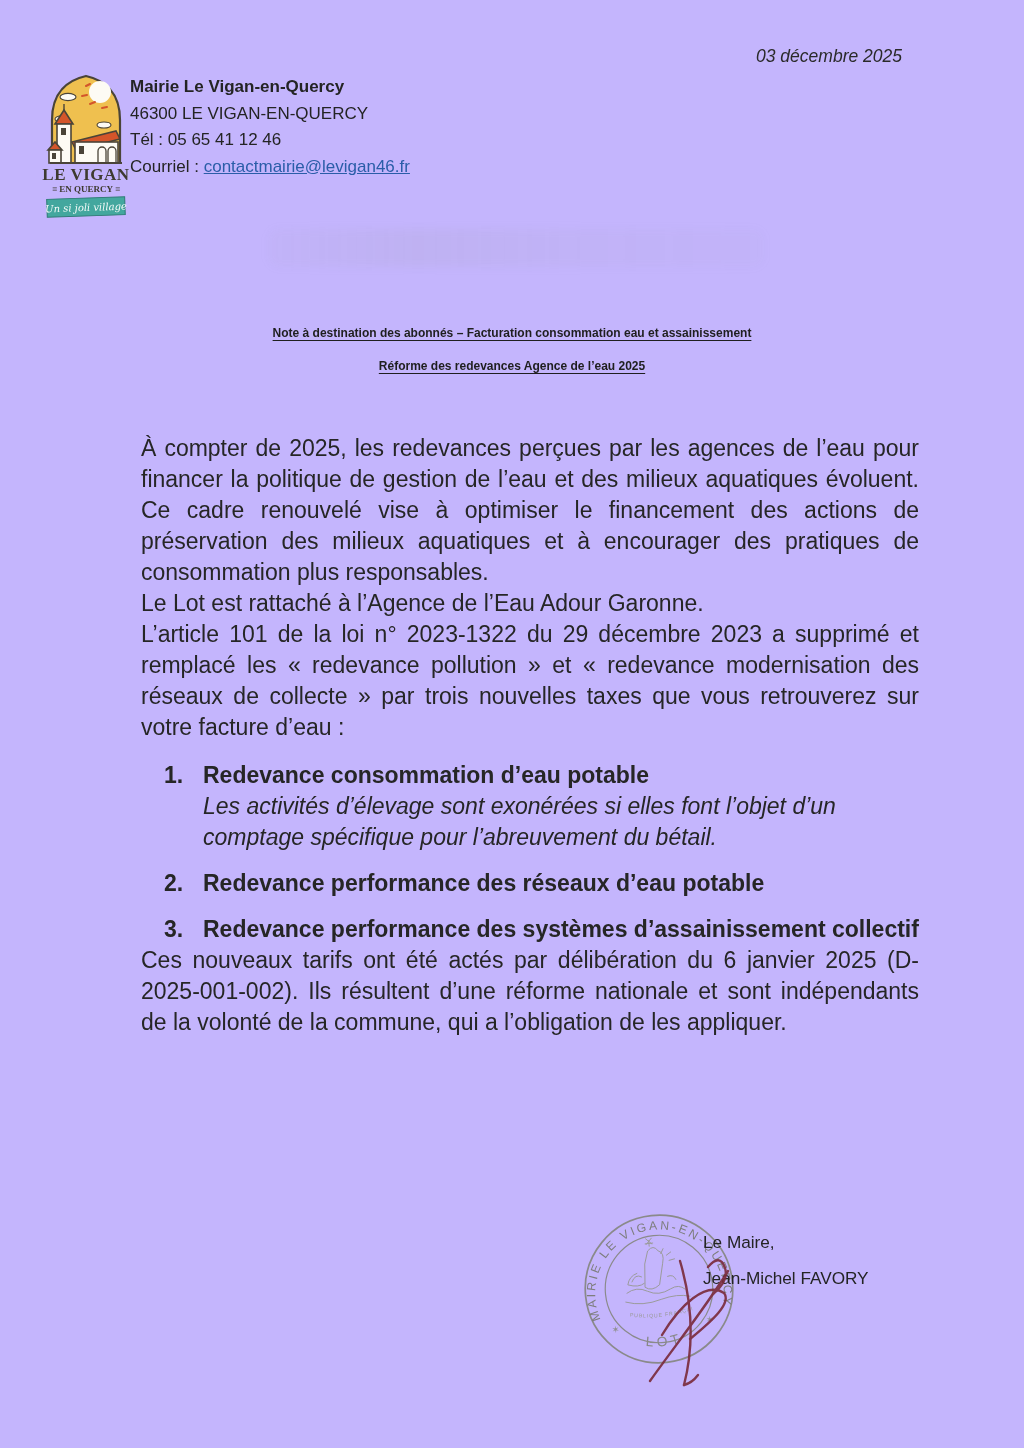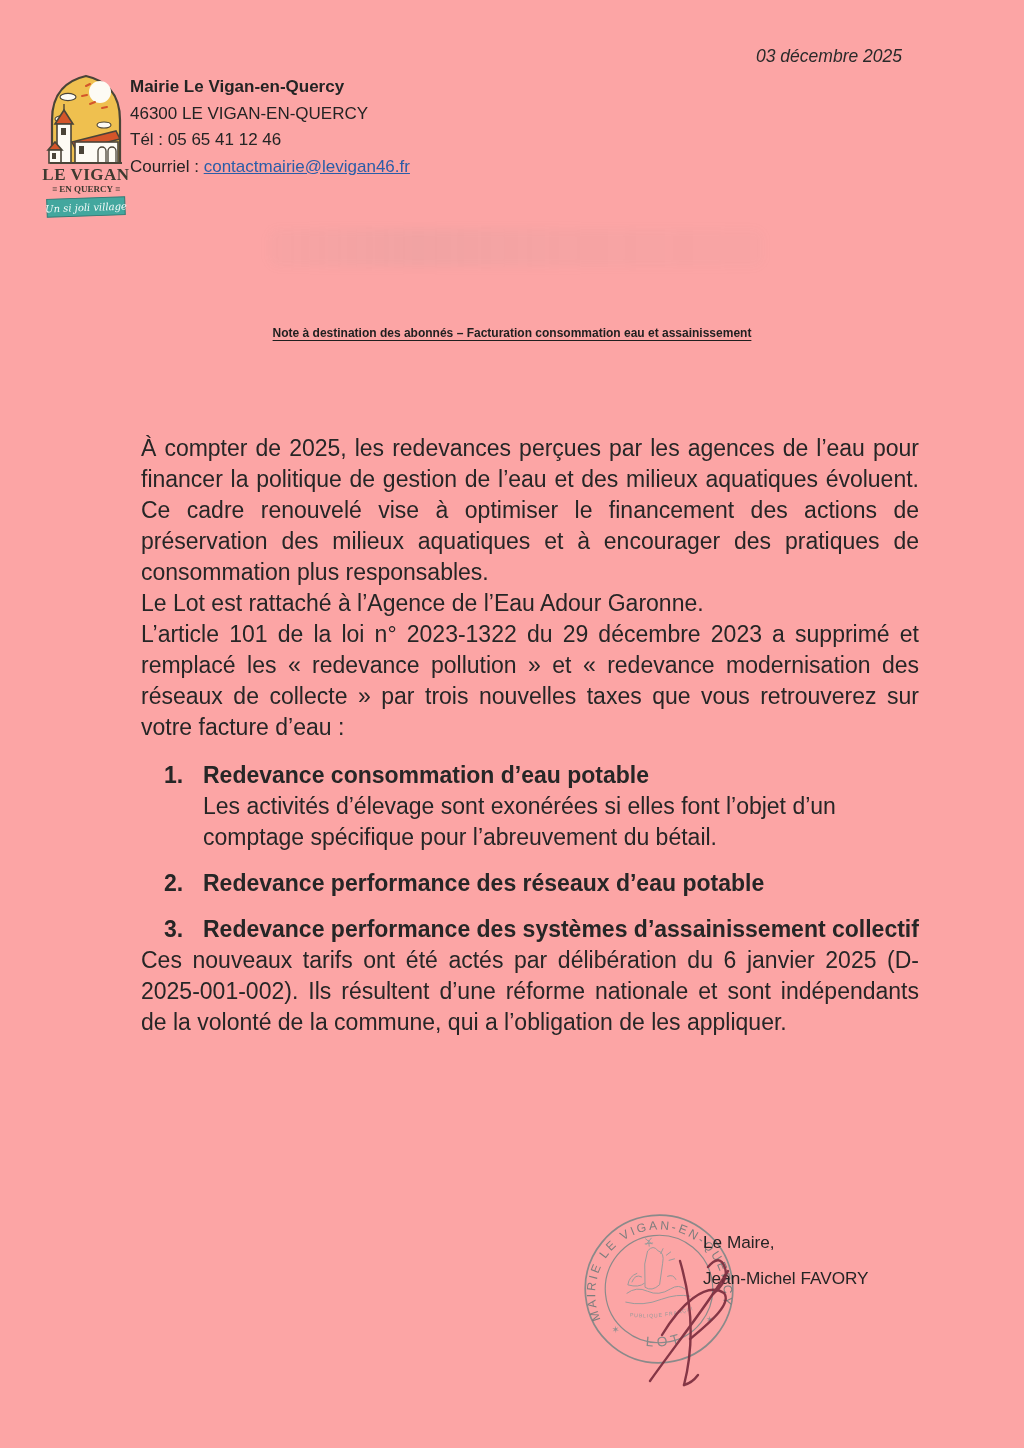--- a/index.html
+++ b/index.html
@@ -1,18 +1,18 @@
 <!DOCTYPE html>
 <html><head>
 <meta charset="utf-8">
 <style>
   html,body { margin:0; padding:0; background:#ffffff; }
   .page {
     position:relative; width:1024px; height:1448px;
-    background:#fca5a5; overflow:hidden;
+    background:#c4b5fd; overflow:hidden;
     font-family:"Liberation Sans", sans-serif; color:#242424;
   }
   .date {
     position:absolute; top:46px; right:122px;
     font-style:italic; font-size:17.5px; color:#2a2a2a;
   }
   .logo { position:absolute; left:42px; top:70px; }
   .header-text { position:absolute; left:130px; top:74px; font-size:17px; line-height:26.5px; }
   .org { font-weight:bold; }
   .email { color:#2a5da8; text-decoration:underline; cursor:pointer; }
@@ -32,21 +32,21 @@
   }
   .content p { margin:0; }
   .j { text-align:justify; }
   .mt { margin-top:13px; }
   .gap-lg { margin-top:50px; }
   .list { margin:17px 0 0 0; padding:0; list-style:none; }
   .list li { position:relative; padding-left:62px; margin-top:15px; }
   .list li:first-child { margin-top:0; }
   .num { position:absolute; left:23px; font-weight:bold; }
   .li-title { font-weight:bold;text-align:right; }
-  .li-note { }
+  .li-note { font-style:italic; }
   .stamp { position:absolute; left:580px; top:1210px; z-index:2; }
   .sig-text { position:absolute; left:703px; top:1224px; font-size:17.2px; line-height:36px; z-index:3; color:#242424; }
   .signature-svg { position:absolute; left:628px; top:1243px; z-index:4; }
 </style>
 </head>
 <body>
 
 <div class="page">
 
   <div class="date">03 décembre 2025</div>
@@ -94,20 +94,21 @@
     <div class="org">Mairie Le Vigan-en-Quercy</div>
     <div>46300 LE VIGAN-EN-QUERCY</div>
     <div>Tél : 05 65 41 12 46</div>
     <div><span>Courriel : </span><a class="email">contactmairie@levigan46.fr</a></div>
   </div>
 
   <div class="ghost"></div>
 
   <div class="title">
     <div class="title-line">Note à destination des abonnés – Facturation consommation eau et assainissement</div>
+    <div class="title-line">Réforme des redevances Agence de l’eau 2025</div>
   </div>
 
   <div class="content">
     <p class="j">À compter de 2025, les redevances perçues par les agences de l’eau pour financer la politique de gestion de l’eau et des milieux aquatiques évoluent. Ce cadre renouvelé vise à optimiser le financement des actions de préservation des milieux aquatiques et à encourager des pratiques de consommation plus responsables.</p>
     <p class="mt">Le Lot est rattaché à l’Agence de l’Eau Adour Garonne.</p>
     <p class="j mt">L’article 101 de la loi n° 2023-1322 du 29 décembre 2023 a supprimé et remplacé les « redevance pollution » et « redevance modernisation des réseaux de collecte » par trois nouvelles taxes que vous retrouverez sur votre facture d’eau :</p>
 
     <ol class="list">
       <li>
         <span class="num">1.</span>

